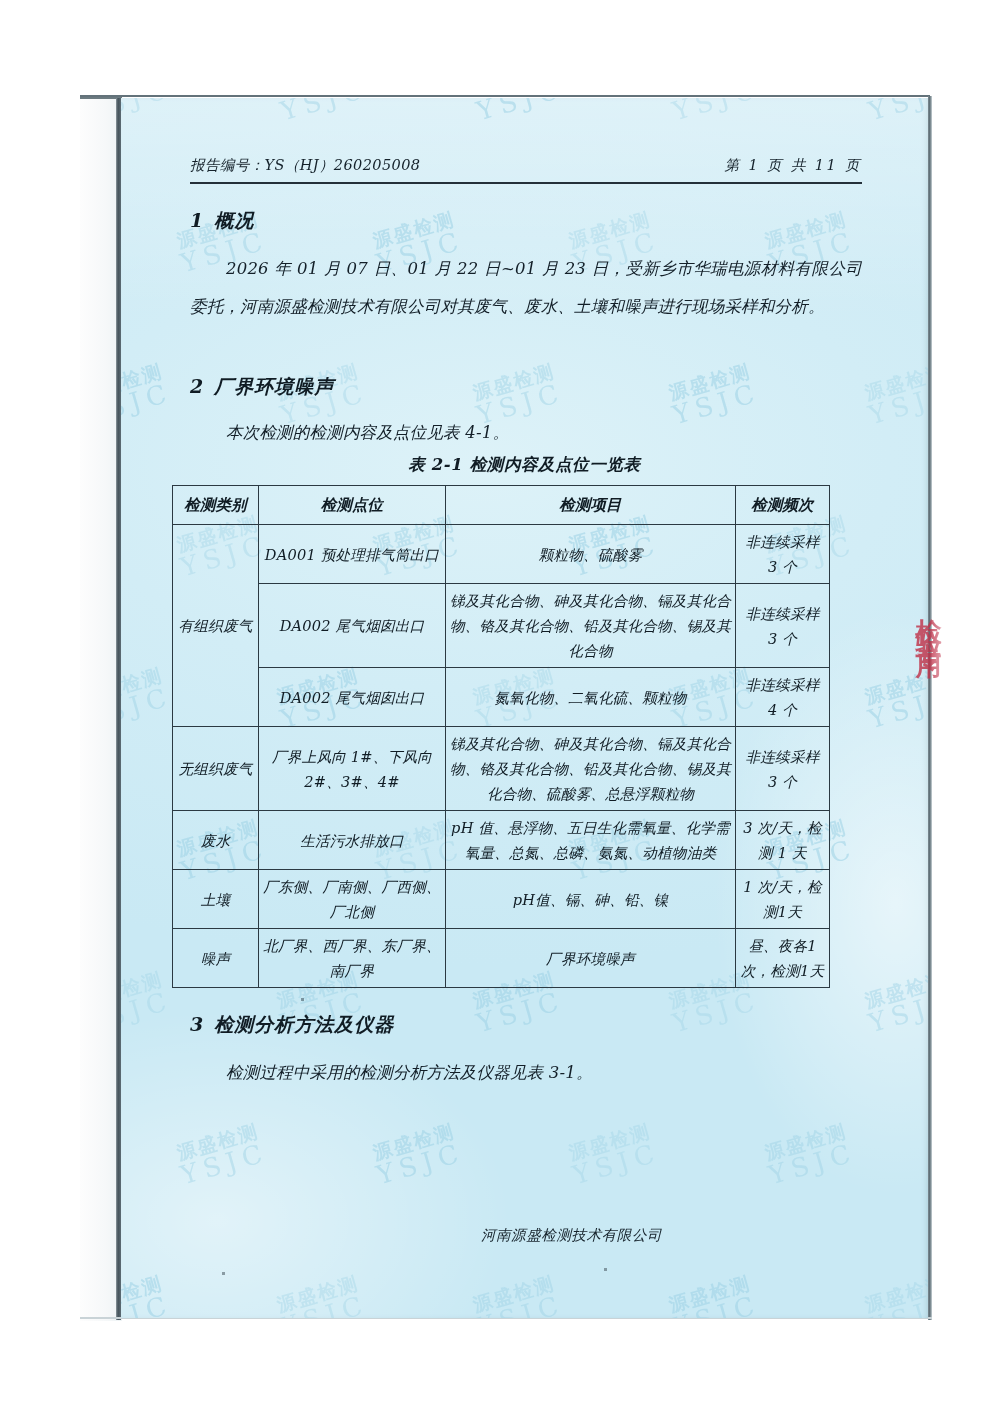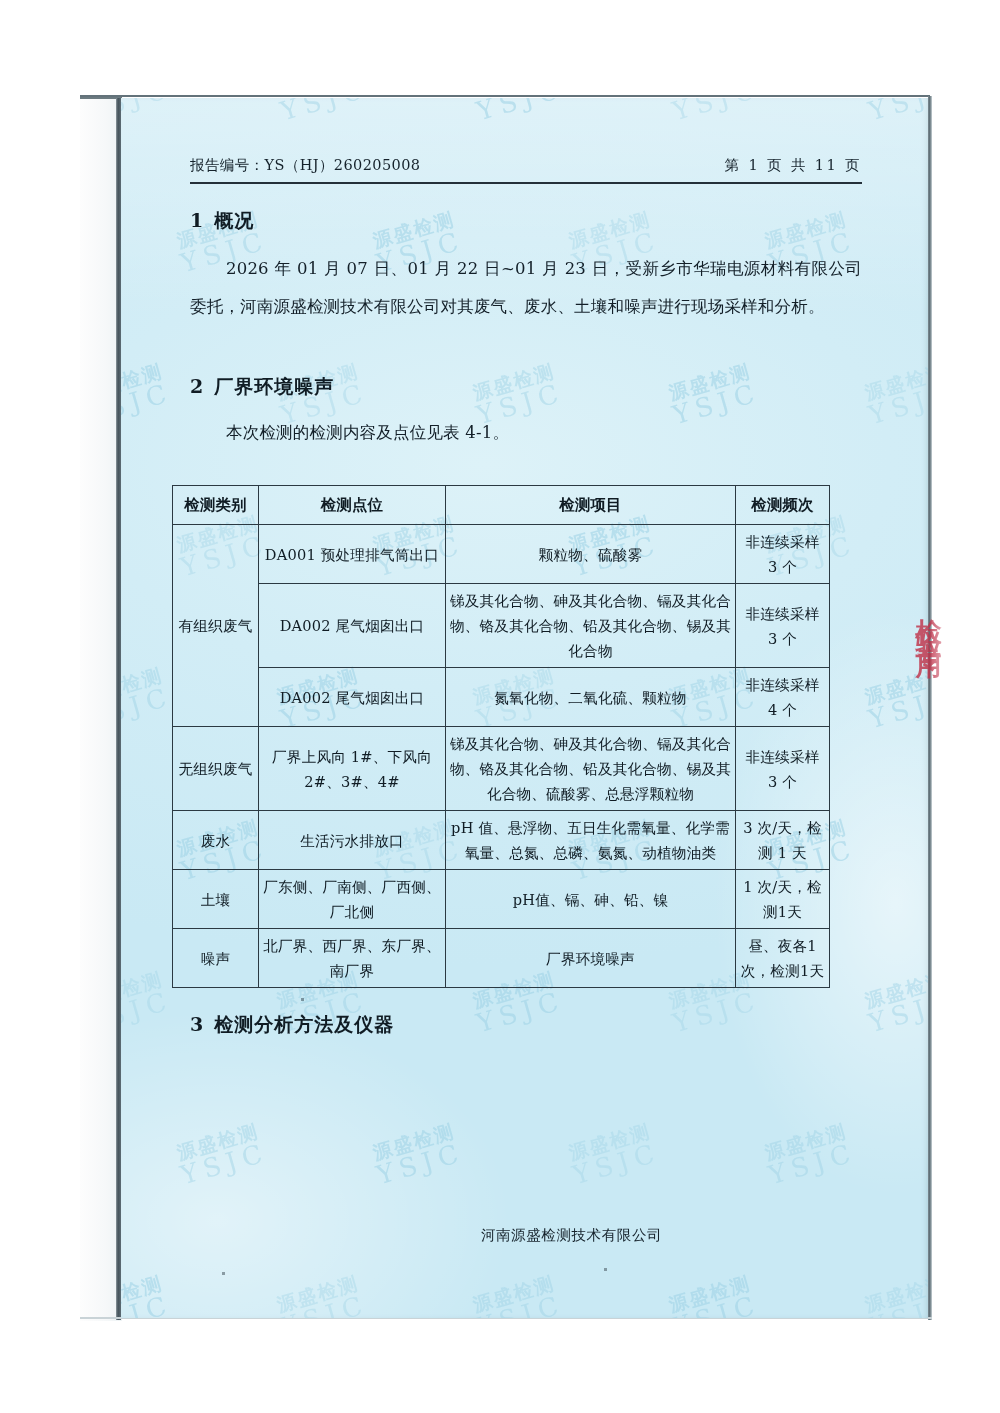--- a/index.html
+++ b/index.html
@@ -117,20 +117,21 @@
     letter-spacing:6px;
     font-weight:400;
   }
 
   
   .content{
     position:absolute;
     left:0; top:0;
     width:807px; height:932px;
     z-index:3;
+    font-style:italic;
   }
 
   .doc-header{
     position:absolute;
     left:69px; top:58px;
     width:672px;
     display:flex;
     justify-content:space-between;
     align-items:flex-end;
     font-size:14.5px;
@@ -437,20 +438,21 @@
       <div class="h1" style="left:69px; top:110px;">
         <span class="num">1</span><span>概况</span>
       </div>
       <div class="para" style="left:69px; top:152px; width:672px; text-indent:36px;">2026 年 01 月 07 日、01 月 22 日~01 月 23 日，受新乡市华瑞电源材料有限公司委托，河南源盛检测技术有限公司对其废气、废水、土壤和噪声进行现场采样和分析。</div>
 
       <div class="h1" style="left:69px; top:276px;">
         <span class="num">2</span><span>厂界环境噪声</span>
       </div>
       <div class="para" style="left:69px; top:316px; width:672px; text-indent:36px;">本次检测的检测内容及点位见表 4-1。</div>
 
+      <div class="table-caption" style="top:356px;">表 2-1 检测内容及点位一览表</div>
 
       <table class="report">
         <colgroup>
           <col class="c1">
             <col class="c2">
             <col class="c3">
             <col class="c4">
         </colgroup>
         <thead>
           <tr>
@@ -500,20 +502,21 @@
               <td class="pt-cell">北厂界、西厂界、东厂界、南厂界</td>
               <td>厂界环境噪声</td>
               <td class="freq-cell">昼、夜各1次，检测1天</td>
             </tr>
           </tbody>
       </table>
 
       <div class="h1" style="left:69px; top:914px;">
         <span class="num">3</span><span>检测分析方法及仪器</span>
       </div>
+      <div class="para" style="left:69px; top:956px; width:672px; text-indent:36px;">检测过程中采用的检测分析方法及仪器见表 3-1。</div>
 
       <div class="footer-org">河南源盛检测技术有限公司</div>
 
     </div>
   </div>
 
   <div class="stamp-frag" style="left:916px; top:598px; height:168px;">检验专用</div>
   <div class="stamp-mask" style="left:930px; top:560px; width:70px; height:260px;"></div>
 
   <div class="speck" style="left:301px; top:998px; width:3px; height:3px;"></div>

